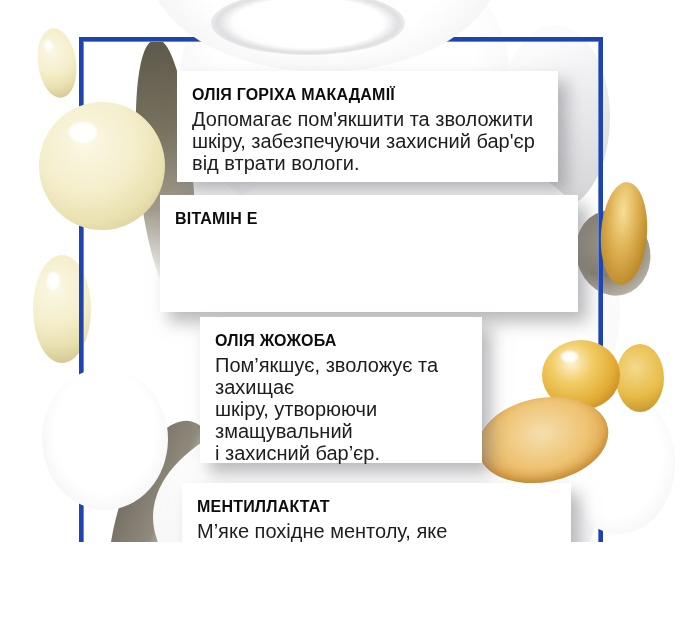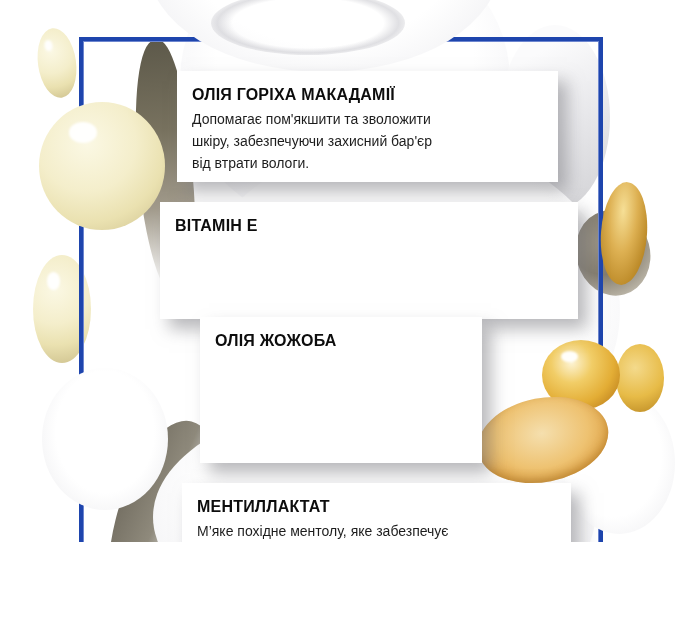--- a/index.html
+++ b/index.html
@@ -63,23 +63,23 @@
     background:radial-gradient(circle at 38% 32%,#fdf4d5 0%,#f1cd67 30%,#e3ad35 62%,#c08420 86%,#a06c15 100%);}
   .cap-big{left:477px;top:398px;width:132px;height:84px;transform:rotate(-11deg);
     background:radial-gradient(ellipse at 50% 42%,#f5dfae 0%,#eec271 50%,#dda043 80%,#cc8c33 100%);
     box-shadow:inset 0 -4px 8px rgba(155,100,20,.45);}
 
   
   .card{z-index:7;background:#ffffff;padding:13px 15px;color:#1d1d1d;
     box-shadow:9px 10px 16px rgba(125,125,132,.55);}
   .card h3{margin:0 0 3px 0;font-size:16px;line-height:21px;font-weight:700;
     letter-spacing:.2px;color:#0d0d0d;}
-  .card p{margin:0;font-size:14px;line-height:22px;white-space:pre-line;}
+  .card p{margin:0;font-size:20px;line-height:22px;white-space:pre-line;}
   .card1{left:177px;top:71px;width:381px;height:111px;}
-  .card2{left:160px;top:202px;width:418px;height:117px;}
+  .card2{left:160px;top:195px;width:418px;height:117px;}
   .card3{left:200px;top:317px;width:282px;height:146px;}
   .card4{left:182px;top:483px;width:389px;height:111px;}
 </style>
 </head>
 <body>
 
 <div id="canvas">
 
   <div class="abs shadow-band band-left"></div>
   <div class="abs curl-bl"></div>
@@ -110,20 +110,23 @@
     <h3>ОЛІЯ ГОРІХА МАКАДАМІЇ</h3>
     <p>Допомагає пом'якшити та зволожити
 шкіру, забезпечуючи захисний бар'єр
 від втрати вологи.</p>
   </div>
   <div class="abs card card2">
     <h3>ВІТАМІН Е</h3>
   </div>
   <div class="abs card card3">
     <h3>ОЛІЯ ЖОЖОБА</h3>
+    <p>Пом’якшує, зволожує та захищає
+шкіру, утворюючи змащувальний
+і захисний бар’єр.</p>
   </div>
   <div class="abs card card4">
     <h3>МЕНТИЛЛАКТАТ</h3>
     <p>М’яке похідне ментолу, яке забезпечує
 освіжаюче та охолоджувальне відчуття на
 шкірі.</p>
   </div>
 
 </div>
 

